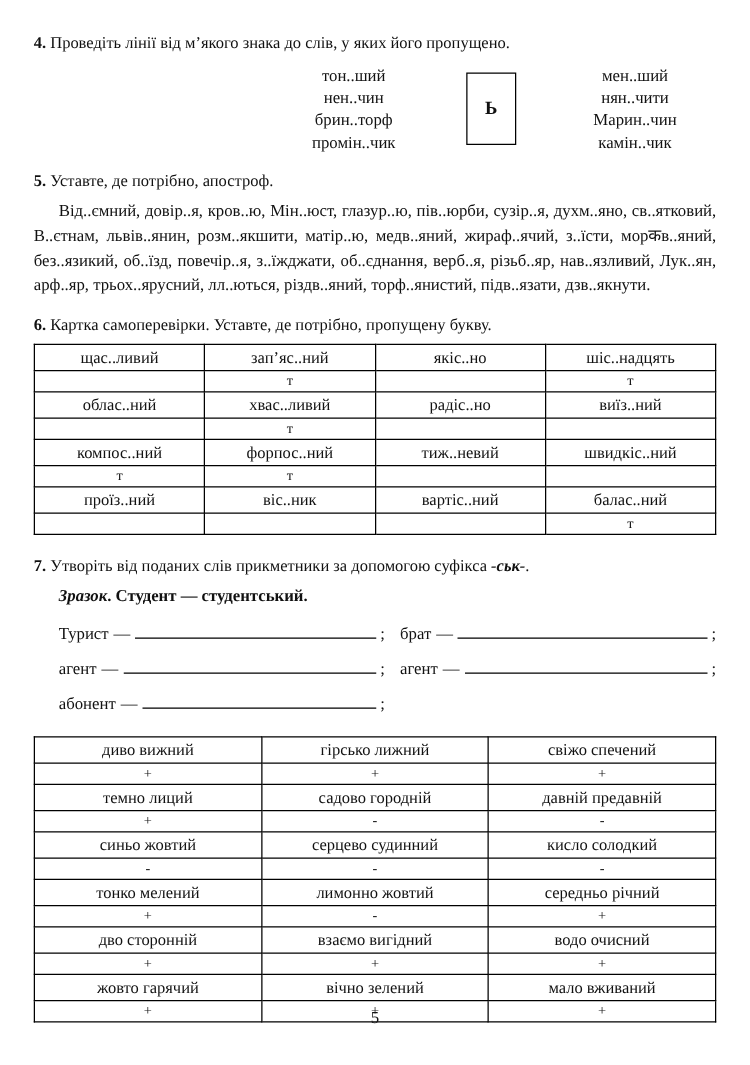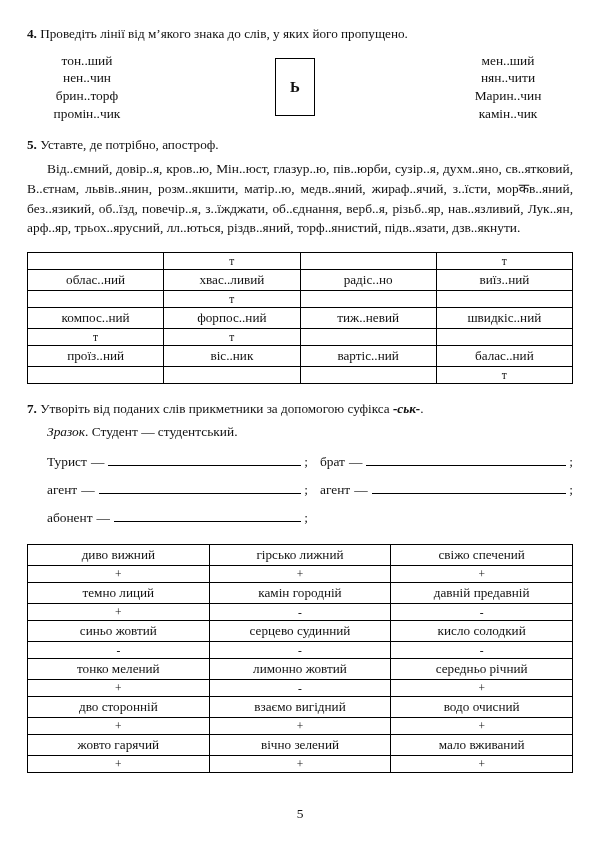--- a/index.html
+++ b/index.html
@@ -34,21 +34,21 @@
   }
   .ex-head .ital-bold {
     font-style: italic;
     font-weight: bold;
   }
 
   
   .ex4 { margin-top: 0; }
   .ex4-body {
     display: flex;
-    justify-content: space-between;
+    justify-content: flex-end;
     align-items: center;
     gap: 30px;
     margin-top: 9px;
   }
   .ex4-col {
     display: flex;
     flex-direction: column;
     align-items: center;
     font-size: 13.4px;
     line-height: 1.33;
@@ -102,20 +102,21 @@
   }
   .mark-l { text-align: left;  padding-left: 42px; }
   .mark-c { text-align: center; }
 
   
   .ex7 { margin-top: 17px; }
   .ex7-sample {
     font-size: 13.4px;
     margin-top: 7px;
     text-indent: 20px;
+    font-weight: bold;
   }
   .ex7-sample .zrazok { font-style: italic; }
   .ex7-grid {
     margin-top: 9px;
     font-size: 13.4px;
   }
   .ex7-row {
     display: flex;
     margin-bottom: 11px;
   }
@@ -180,22 +181,32 @@
 
   <div class="ex5">
     <p class="ex-head">
       <span class="num">5.</span>
       <span>Уставте, де потрібно, апостроф.</span>
     </p>
     <p class="ex5-text">Від..ємний, довір..я, кров..ю, Мін..юст, глазур..ю, пів..юрби, сузір..я, духм..яно, св..ятковий, В..єтнам, львів..янин, розм..якшити, матір..ю, медв..яний, жираф..ячий, з..їсти, морकв..яний, без..язикий, об..їзд, повечір..я, з..їжджати, об..єднання, верб..я, різьб..яр, нав..язливий, Лук..ян, арф..яр, трьох..ярусний, лл..ються, різдв..яний, торф..янистий, підв..язати, дзв..якнути.</p>
   </div>
 
   <div class="ex6">
+    <p class="ex-head">
+      <span class="num">6.</span>
+      <span>Картка самоперевірки. Уставте, де потрібно, пропущену букву.</span>
+    </p>
     <table class="wtable">
       <tbody>
+          <tr>
+            <td class="word">щас..ливий</td>
+            <td class="word">зап’яс..ний</td>
+            <td class="word">якіс..но</td>
+            <td class="word">шіс..надцять</td>
+          </tr>
           <tr>
             <td class="mark mark-c"></td>
             <td class="mark mark-c">т</td>
             <td class="mark mark-c"></td>
             <td class="mark mark-c">т</td>
           </tr>
           <tr>
             <td class="word">облас..ний</td>
             <td class="word">хвас..ливий</td>
             <td class="word">радіс..но</td>
@@ -292,21 +303,21 @@
             <td class="word">гірсько   лижний</td>
             <td class="word">свіжо   спечений</td>
           </tr>
           <tr>
             <td class="mark mark-c">+</td>
             <td class="mark mark-c">+</td>
             <td class="mark mark-c">+</td>
           </tr>
           <tr>
             <td class="word">темно   лиций</td>
-            <td class="word">камін   городній</td>
+            <td class="word">садово   городній</td>
             <td class="word">давній   предавній</td>
           </tr>
           <tr>
             <td class="mark mark-c">+</td>
             <td class="mark mark-c">-</td>
             <td class="mark mark-c">-</td>
           </tr>
           <tr>
             <td class="word">синьо   жовтий</td>
             <td class="word">серцево   судинний</td>

